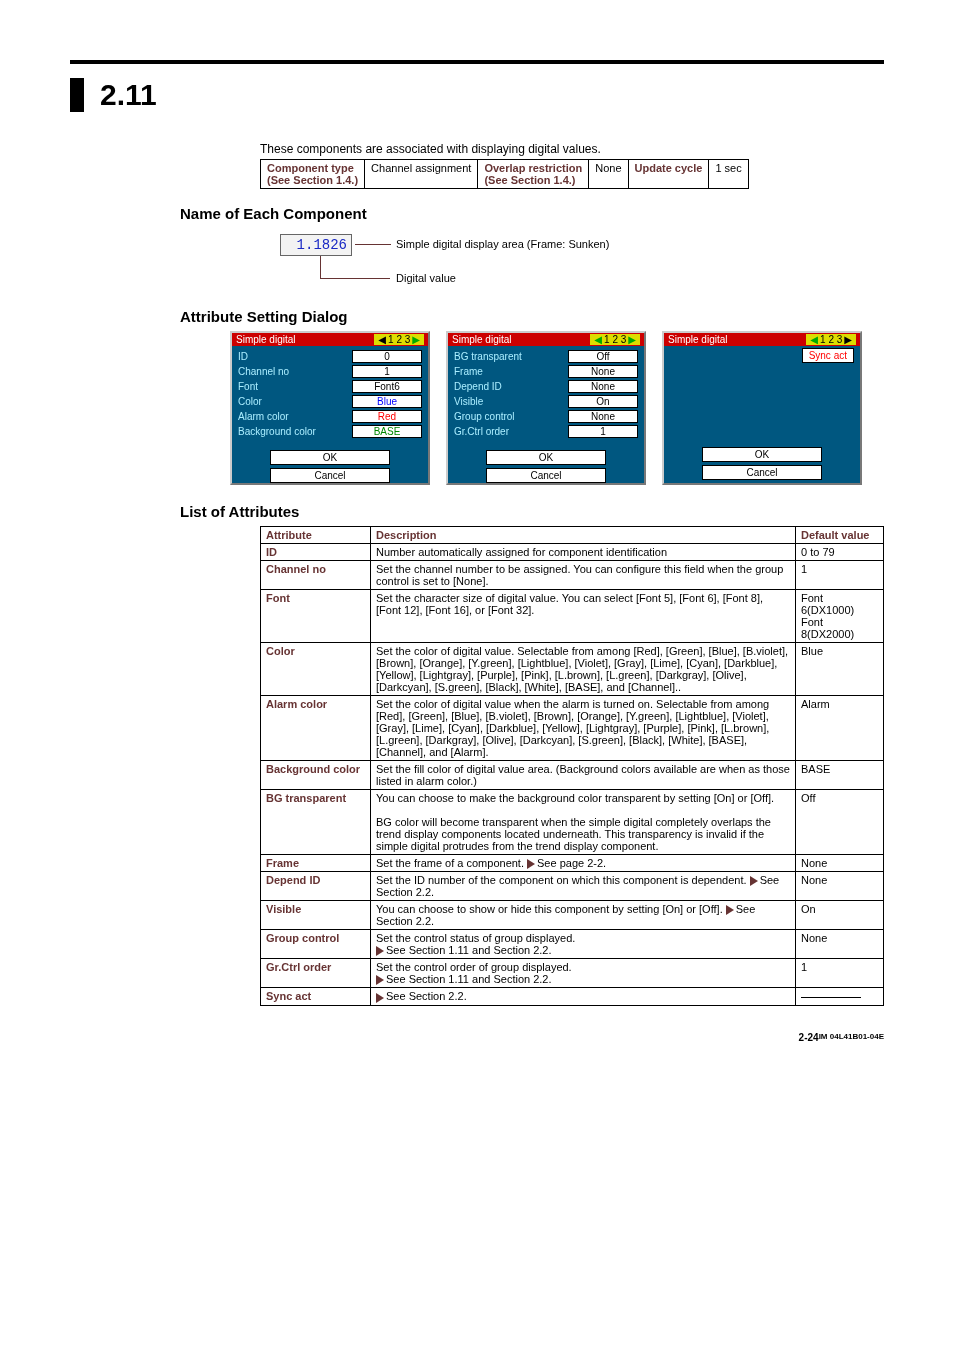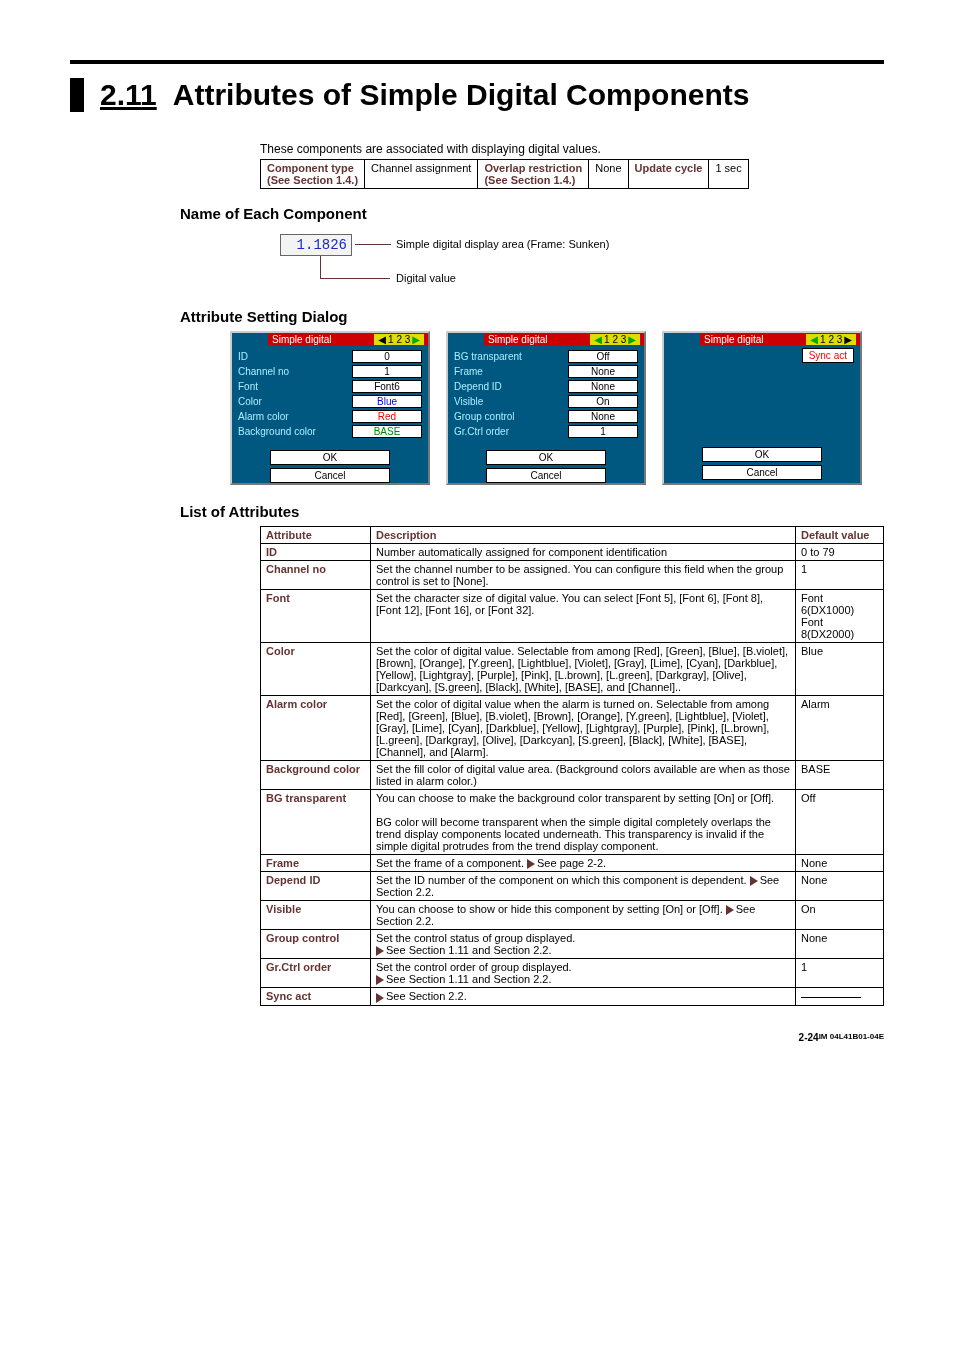--- a/index.html
+++ b/index.html
@@ -25,21 +25,20 @@
     width: 14px;
     background: #000;
     margin-right: 16px;
     flex-shrink: 0;
   }
   .section-num {
     font-size: 30px;
     font-weight: bold;
     margin-right: 16px;
     white-space: nowrap;
-    text-decoration: underline;
   }
   .section-title {
     font-size: 30px;
     font-weight: bold;
   }
   .indent-block { margin-left: 190px; }
   .intro-text { font-size: 12px; margin-bottom: 3px; }
   .comp-table {
     border-collapse: collapse;
     font-size: 11px;
@@ -124,21 +123,20 @@
     color: #aef;
   }
   .dlg-title {
     display: flex;
     justify-content: space-between;
     align-items: center;
     background: #c00;
     color: #fff;
     padding: 1px 4px;
     font-size: 10px;
-    margin-left: 36px;
   }
   .dlg-title .pager {
     background: #dd0;
     color: #000;
     padding: 0 4px;
     display: inline-flex;
     align-items: center;
     gap: 2px;
   }
   .dlg-title .pager .arrow { color:#000; }
@@ -201,21 +199,20 @@
   .footer .doc { font-weight:bold; font-size:8px; }
 </style>
 </head>
 <body>
 
 <hr class="hr-top">
 
 <div class="heading-row">
   <div class="heading-bar"></div>
   <div class="section-num">2.11</div>
-  <div class="section-title">Attributes of Simple Digital Components</div>
 </div>
 
 <div class="indent-block">
   <div class="intro-text">These components are associated with displaying digital values.</div>
   <table class="comp-table">
     <tbody>
         <tr>
       <td class="lbl">
         <span>Component type</span><br>
         <span>(See Section 1.4.)</span>

